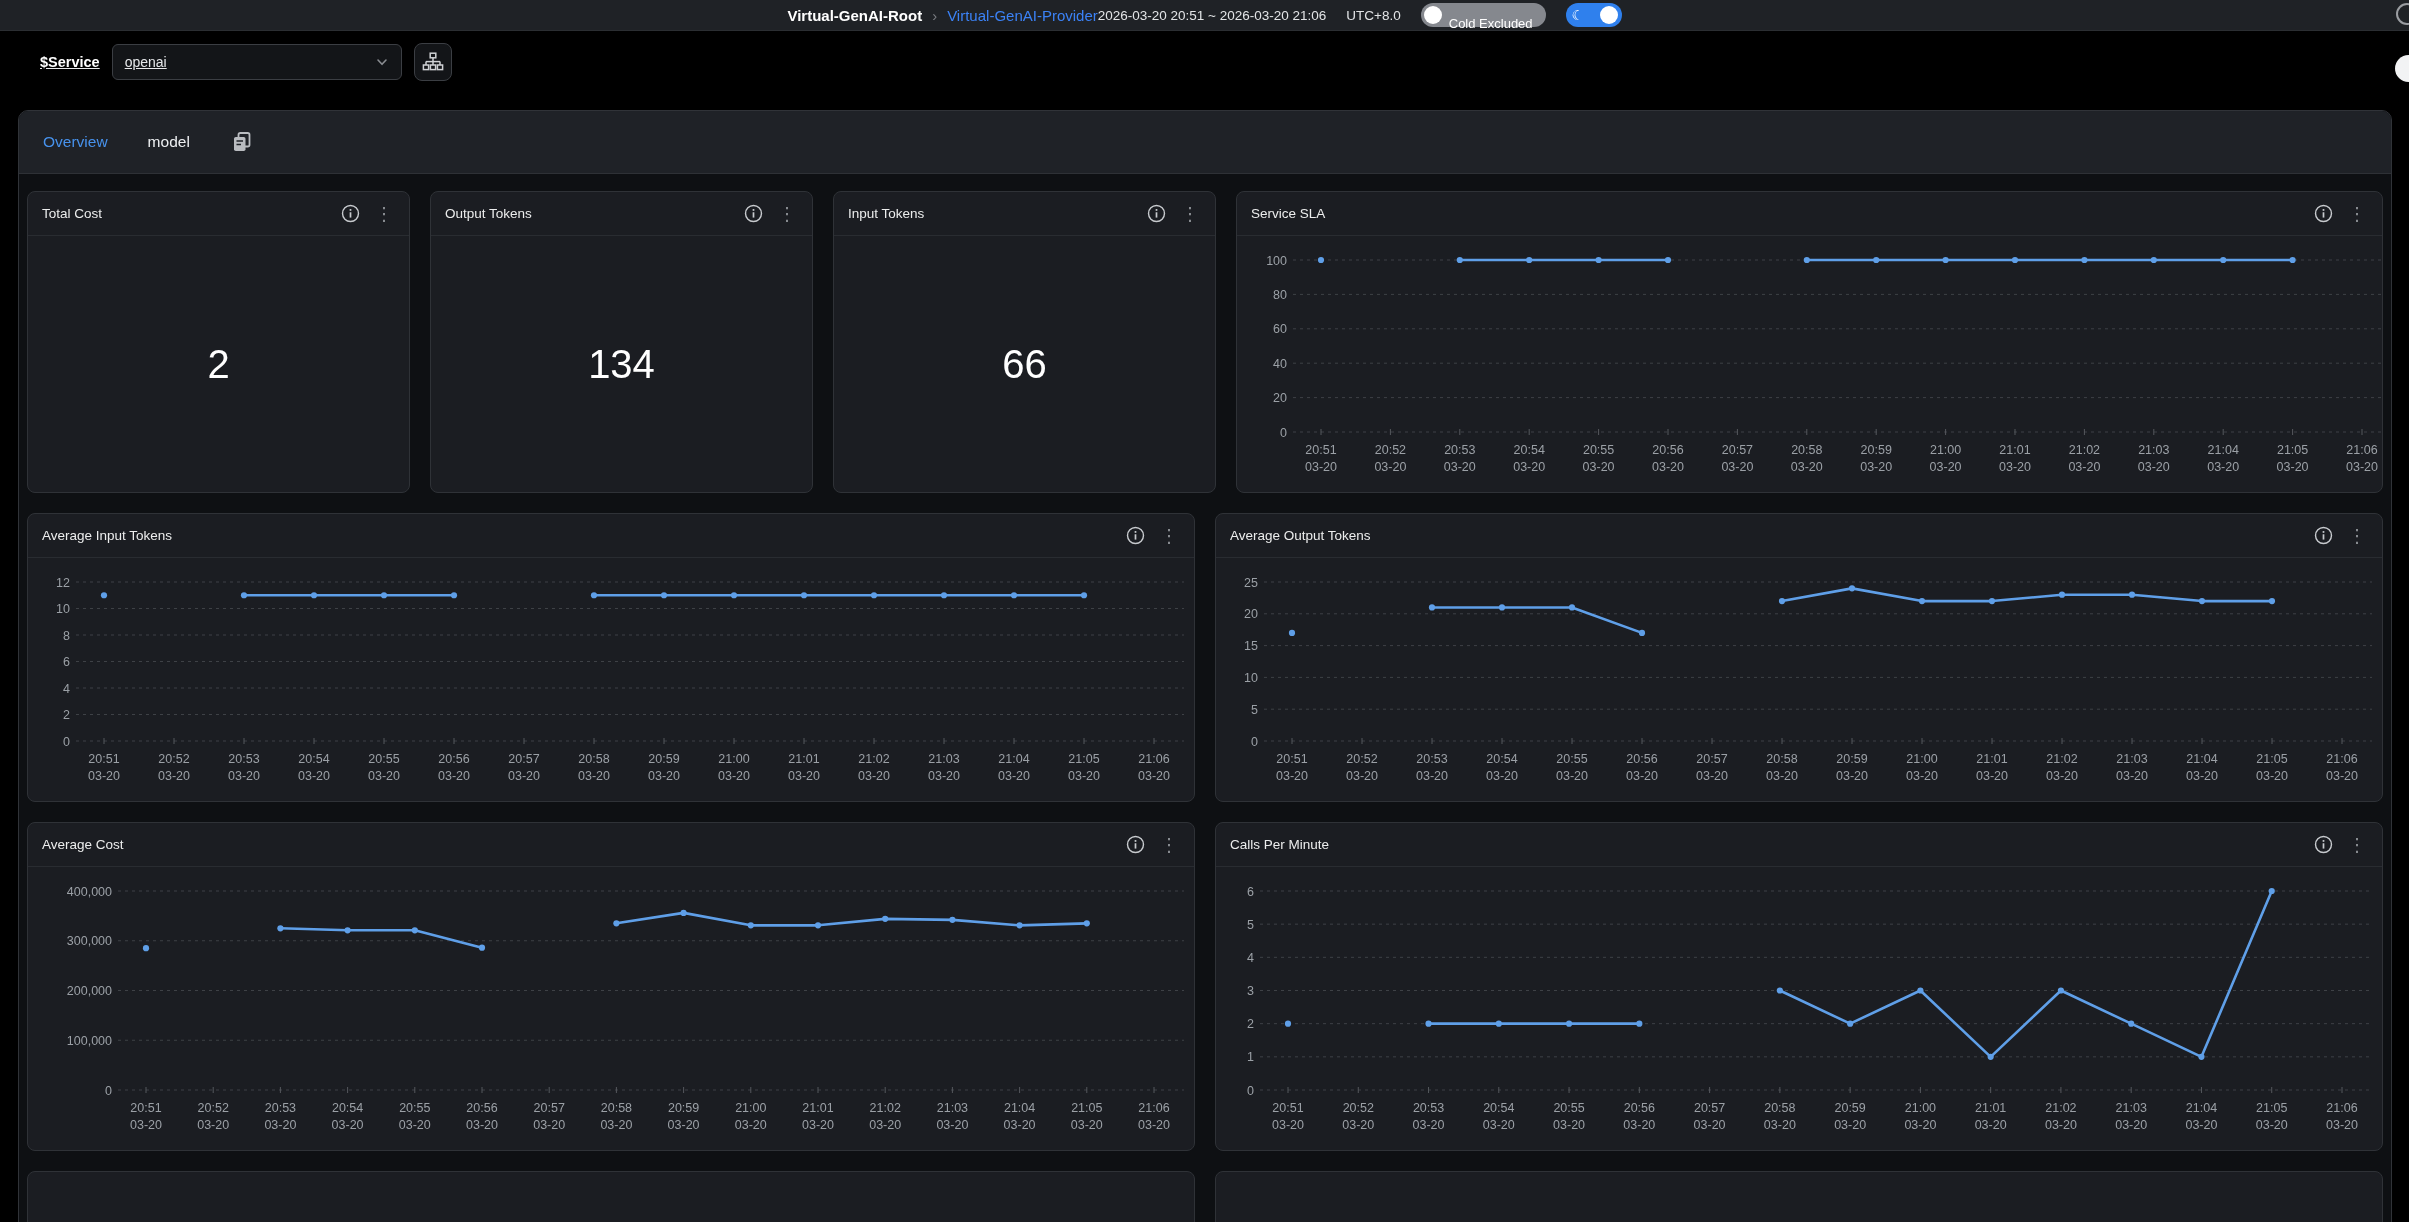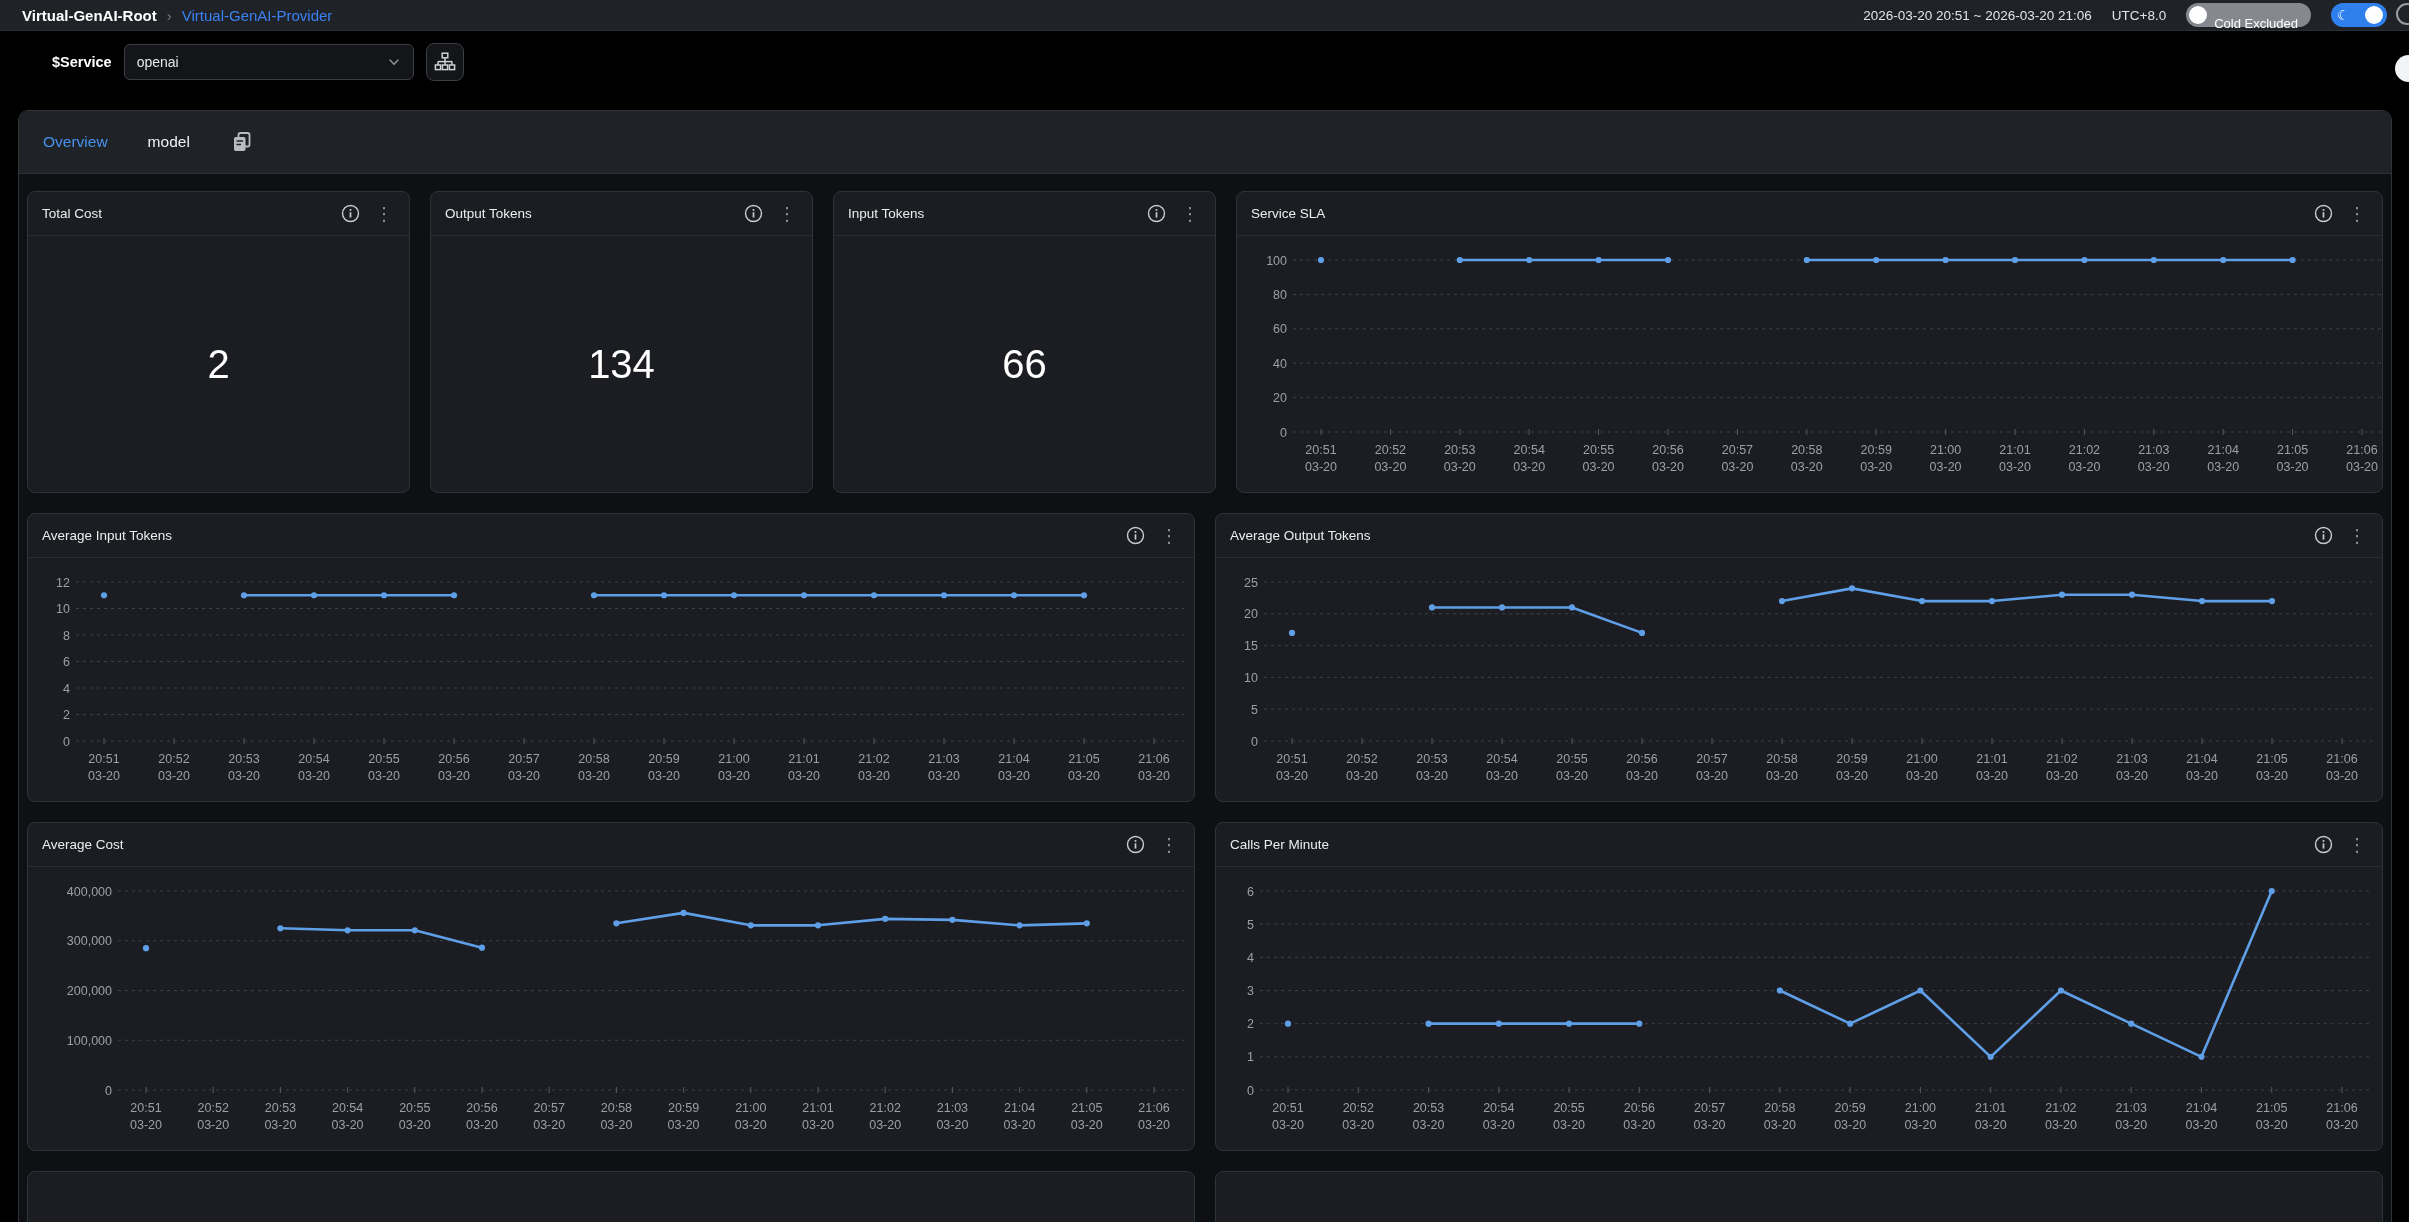--- a/index.html
+++ b/index.html
@@ -7,21 +7,21 @@
   body {
     width:2409px; height:1222px; position:relative; overflow:hidden;
     font-family:"Liberation Sans","DejaVu Sans",sans-serif; color:#e8e9eb;
   }
   svg { display:block; font-family:inherit; }
 
   
   .topbar {
     position:absolute; left:0; top:0; right:0; height:31px;
     background:#1f2226; border-bottom:1px solid #2b2e32;
-    display:flex; align-items:center; justify-content:space-between; padding:0 22px;
+    display:flex; align-items:center; justify-content:center; padding:0 22px;
   }
   .breadcrumb { display:flex; align-items:center; gap:10px; font-size:15px; }
   .crumb-root { font-weight:700; color:#ffffff; }
   .crumb-sep { color:#7a7d82; font-size:15px; }
   .crumb-current { color:#3b82f6; }
   .topbar-right { display:flex; align-items:center; gap:20px; }
   .time-range, .tz { font-size:13.5px; color:#e2e4e6; white-space:nowrap; }
   .pill {
     display:inline-flex; align-items:center; height:24px; border-radius:12px; padding:0 3px;
   }
@@ -30,22 +30,22 @@
   .knob { width:18px; height:18px; border-radius:50%; background:#ffffff; flex:none; }
   .pill-label { color:#ffffff; font-size:13px; margin:16px 10px 0 7px; white-space:nowrap; }
   .moon { color:#ffffff; font-size:14px; line-height:1; margin-left:2px; }
   .edge-circle-top {
     position:absolute; right:-9px; top:3px; width:22px; height:22px;
     border:2px solid #9a9da1; border-radius:50%;
   }
 
   
   .filterbar {
-    position:absolute; left:16px; top:31px; right:0; height:61px; background:#000;
-    display:flex; align-items:center; padding:0 36px; gap:12px;
+    position:absolute; left:4px; top:31px; right:0; height:61px; background:#000;
+    display:flex; align-items:center; padding:0 36px; gap:12px;text-decoration:underline;
   }
   .var-label { font-size:14.5px; font-weight:700; color:#ffffff; }
   .dropdown {
     width:290px; height:36px; border:1px solid #3b3e43; border-radius:6px; background:#131518;
     display:flex; align-items:center; justify-content:space-between; padding:0 12px; cursor:pointer;
   }
   .dropdown-value { font-size:14px; color:#e5e7e9; }
   .icon-btn {
     width:38px; height:38px; border:1px solid #3b3e43; border-radius:8px; background:#131518;
     display:flex; align-items:center; justify-content:center; cursor:pointer; color:#cfd1d4;

